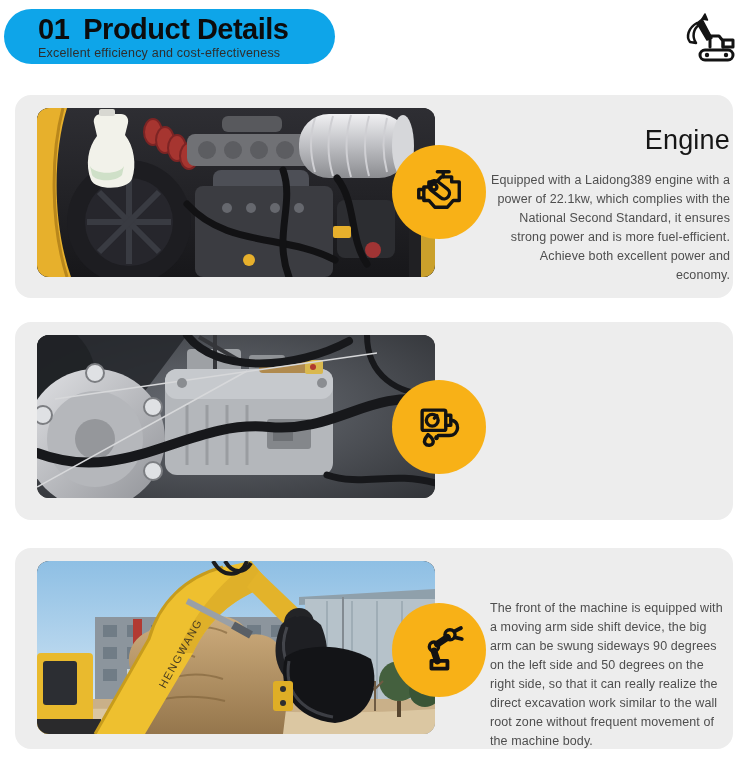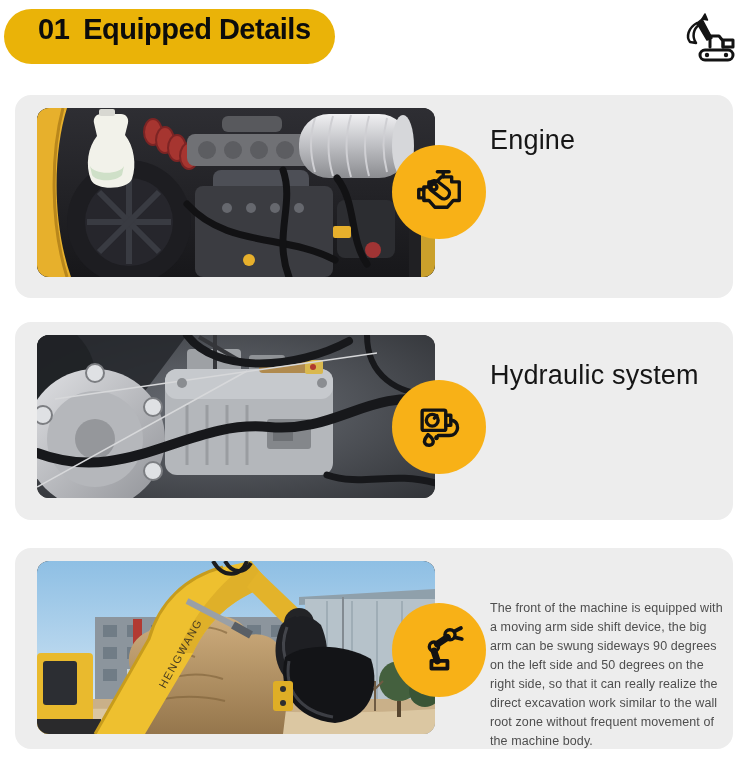--- a/index.html
+++ b/index.html
@@ -4,36 +4,36 @@
 <style>
   * { margin:0; padding:0; box-sizing:border-box; }
   html,body { background:#ffffff; }
   body {
     width:750px; height:765px; position:relative; overflow:hidden;
     font-family:"Liberation Sans", sans-serif;
   }
   
   .header-pill {
     position:absolute; left:4px; top:9px; width:331px; height:55px;
-    background:#eab308; border-radius:28px;
+    background:#0ea5e9; border-radius:28px;
     padding:5px 0 0 34px;
   }
   .header-title-row { display:flex; align-items:baseline; gap:14px; }
   .header-number, .header-title {
     font-size:29px; font-weight:800; color:#0c0c0c; letter-spacing:-0.5px;
     line-height:1.05;
   }
   .header-subtitle { font-size:12.5px; color:#2e2e2e; margin-top:2px; letter-spacing:0.2px; }
   .corner-excavator { position:absolute; left:680px; top:10px; width:60px; height:56px; }
   
   .card {
     position:absolute; left:15px; width:718px;
     background:#EDEDED; border-radius:16px;
   }
-  .card1 { top:95px;  height:203px; }
+  .card1 { top:95px;  height:203px;text-align:right; }
   .card2 { top:322px; height:198px; }
   .card3 { top:548px; height:201px; }
   .photo {
     position:absolute; left:22px; top:13px; width:398px;
     border-radius:12px; overflow:hidden; background:#222;
   }
   .card1 .photo { height:169px; }
   .card2 .photo { height:163px; }
   .card3 .photo { height:173px; }
   .photo svg { display:block; width:100%; height:100%; }
@@ -57,22 +57,23 @@
     margin-top:15px; font-size:12.5px; line-height:1.52; color:#4e4e4e;
     letter-spacing:0.1px;
   }
 </style>
 </head>
 <body>
 
 <div class="header-pill">
   <div class="header-title-row">
     <span class="header-number">01</span>
-    <span class="header-title">Equipped Details</span>
-  </div>
+    <span class="header-title">Product Details</span>
+  </div>
+  <div class="header-subtitle">Excellent efficiency and cost-effectiveness</div>
 </div>
 
 <div class="corner-excavator">
   <svg viewBox="0 0 60 54">
     <g stroke="#131313" fill="none" stroke-width="3" stroke-linejoin="round" stroke-linecap="round">
       <rect x="20" y="40" width="33" height="10" rx="5"></rect>
       <circle cx="27" cy="45" r="2.2" fill="#131313" stroke="none"></circle>
       <circle cx="46" cy="45" r="2.2" fill="#131313" stroke="none"></circle>
       <path d="M30 37 V 26 h9 l4 5 v 6"></path>
       <rect x="43" y="30" width="10" height="7"></rect>
@@ -163,20 +164,21 @@
         <path d="M37 8 v6 M30 8 h14"></path>
         <g transform="rotate(38 32 29)">
           <rect x="19" y="22.5" width="27" height="13" rx="6.5"></rect>
         </g>
         <circle cx="26" cy="26" r="3.5"></circle>
       </g>
     </svg>
   </div>
   <div class="text-block">
     <h2 class="section-title">Engine</h2>
+    <p class="section-body">Equipped with a Laidong389 engine with a power of 22.1kw, which complies with the National Second Standard, it ensures strong power and is more fuel-efficient. Achieve both excellent power and economy.</p>
   </div>
 </section>
 
 <section class="card card2">
   <div class="photo">
     <svg viewBox="0 0 398 163" preserveAspectRatio="none">
       <defs>
         <radialGradient id="p2bg" cx="0.45" cy="0.45" r="0.85">
           <stop offset="0" stop-color="#6a6e75"></stop>
             <stop offset="1" stop-color="#2c2e32"></stop>
@@ -238,21 +240,20 @@
         <circle cx="24" cy="24" r="7"></circle>
         <path d="M26.5 21.5 l 3 -3"></path>
         <path d="M40 18 h6 v12 h-6"></path>
         <path d="M46 24 c 11 0 11 18 -2 18 h-13"></path>
         <path d="M19 41 c -3.5 4.5 -5.5 7.5 -3.5 10.5 c 2 3 8.5 3 9.5 -1 c 1 -3.5 -2 -6.5 -6 -9.5 z"></path>
         <path d="M30 42.5 c 1.8 2.2 1.2 4.5 -1 4.5 c -2.2 0 -2.8 -2.3 -1 -4.5 z" fill="#121212" stroke-width="1.5"></path>
       </g>
     </svg>
   </div>
   <div class="text-block">
-    <h2 class="section-title">Hydraulic system</h2>
   </div>
 </section>
 
 <section class="card card3">
   <div class="photo">
     <svg viewBox="0 0 398 173" preserveAspectRatio="none">
       <defs>
         <linearGradient id="p3sky" x1="0" y1="0" x2="0" y2="1">
           <stop offset="0" stop-color="#8ebfe4"></stop>
             <stop offset="1" stop-color="#dcebf6"></stop>

